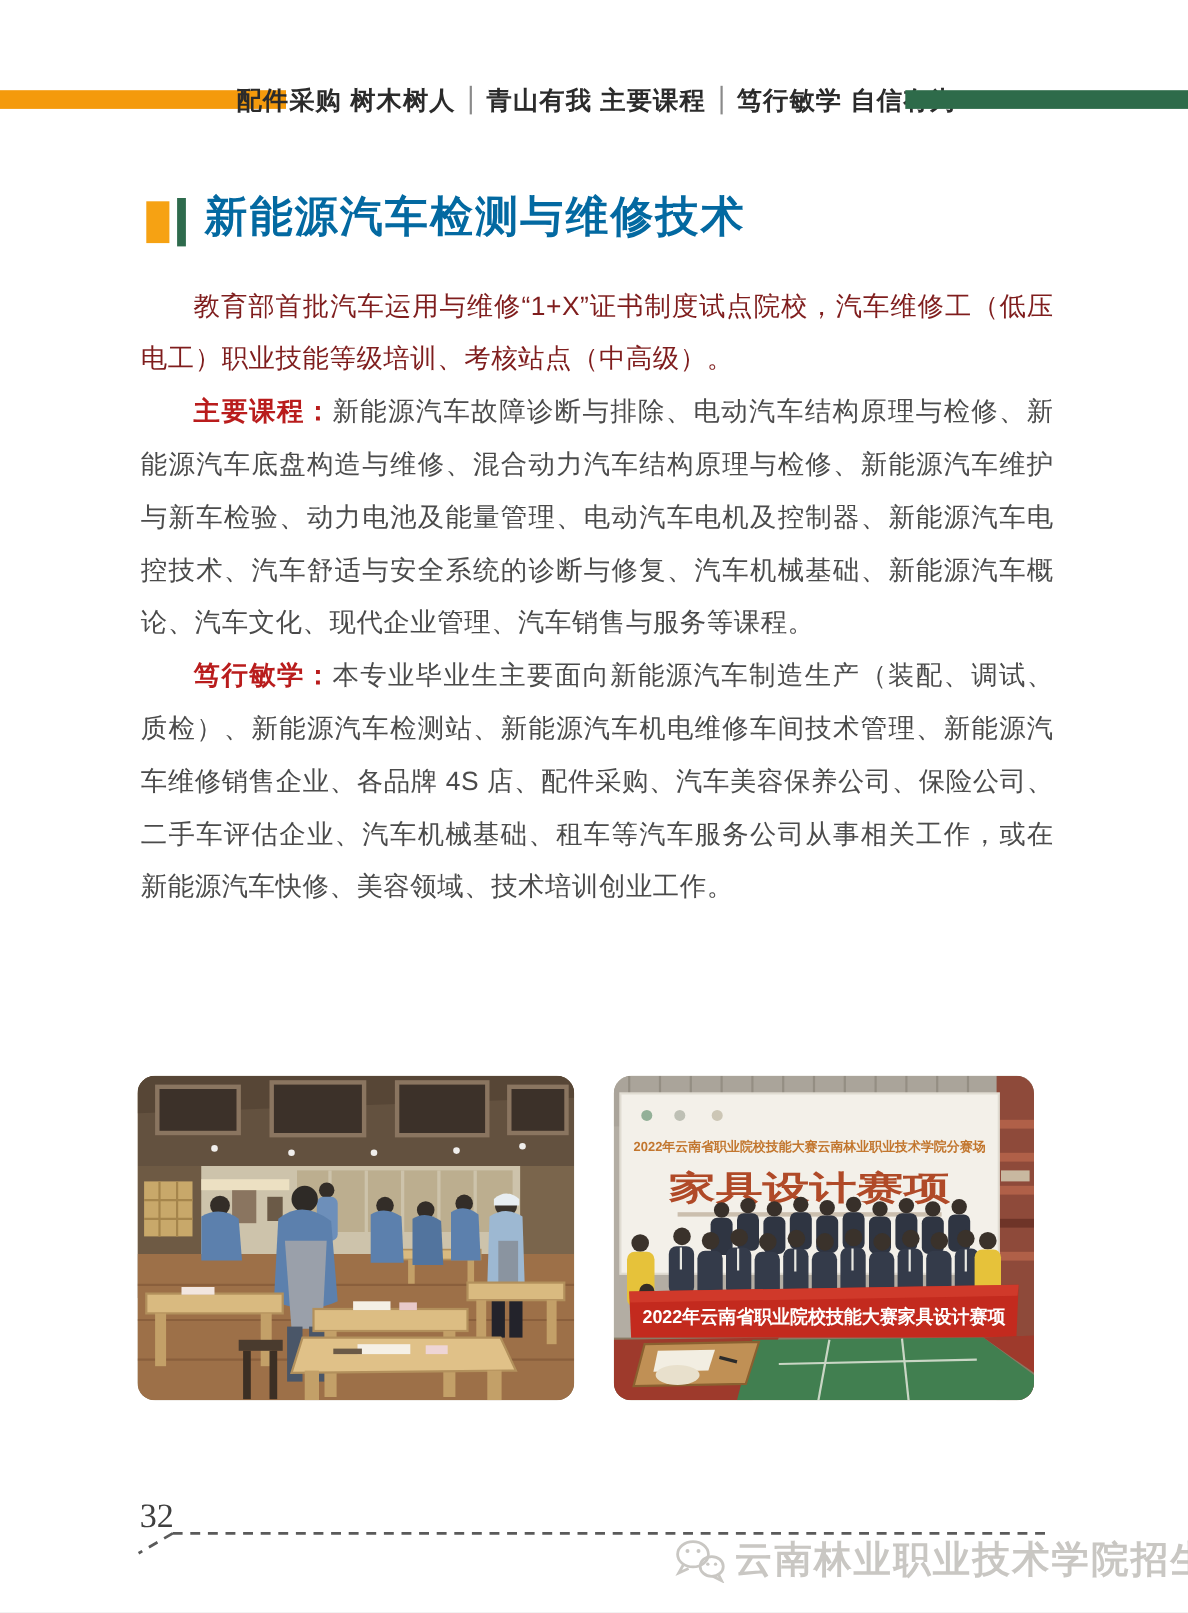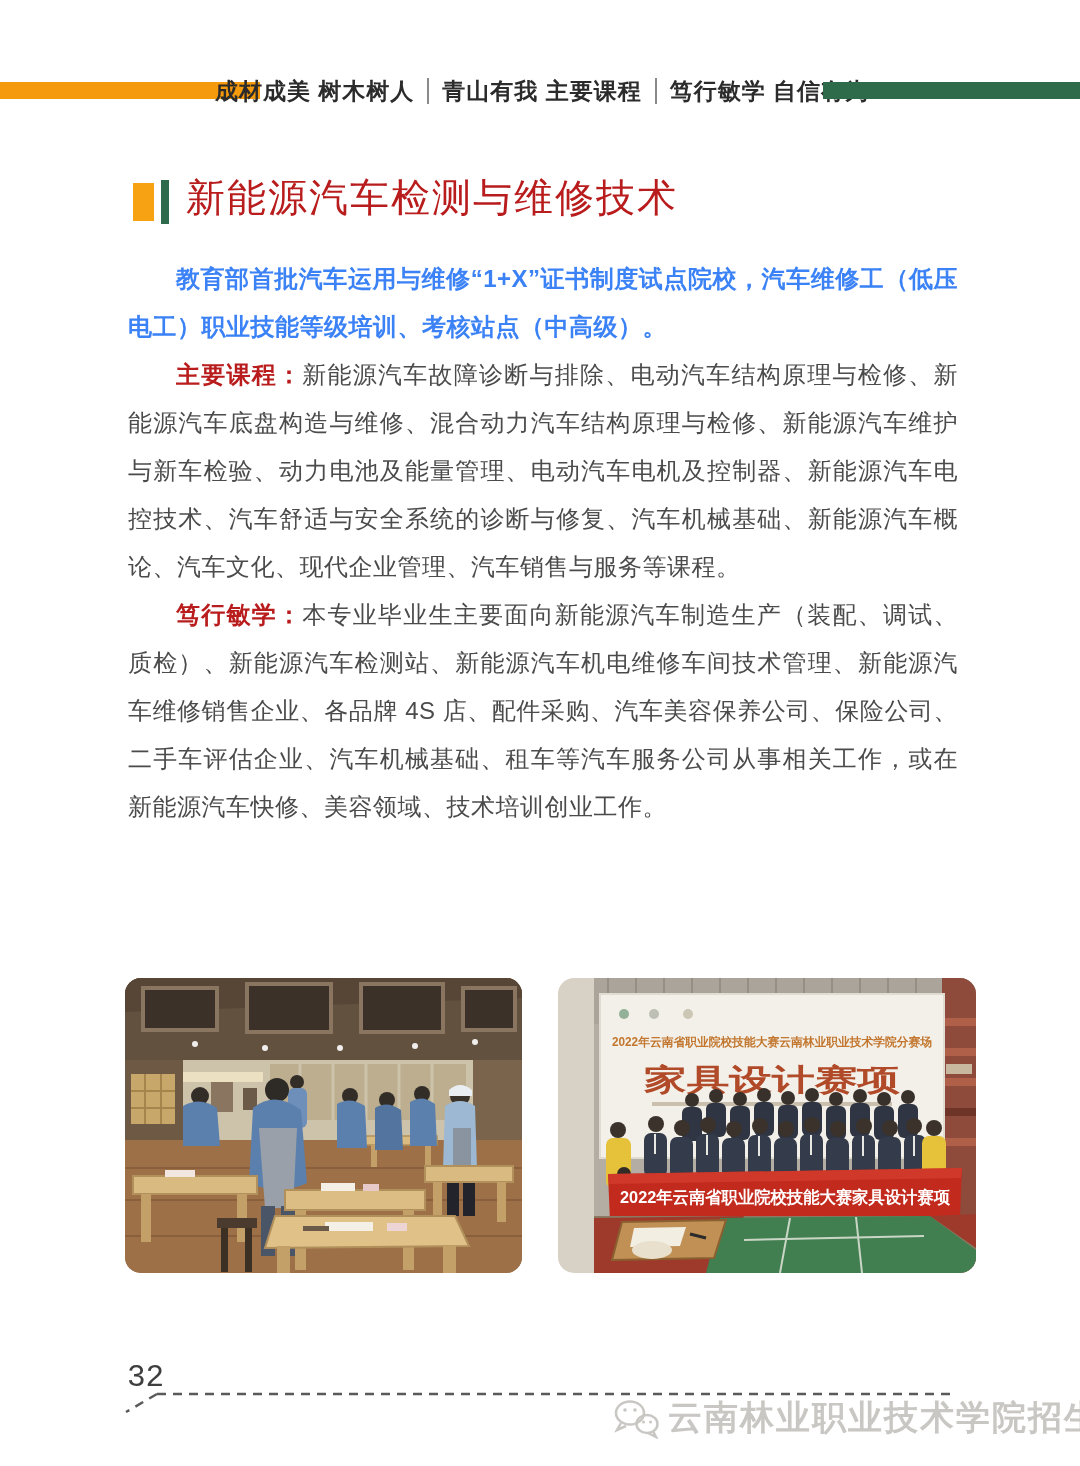--- a/index.html
+++ b/index.html
@@ -12,53 +12,53 @@
   .hdr-green{left:823px;width:257px;background:#2e6b4a;}
   .hdr-slogan{position:absolute;left:262px;top:72px;width:560px;height:38px;
               display:flex;align-items:center;justify-content:center;
               font-size:23px;font-weight:bold;color:#2b2b2b;letter-spacing:1px;white-space:nowrap;}
   .hdr-slogan .divider{display:inline-block;width:0;height:26px;border-left:2px solid #8a8a8a;margin:0 13px;}
 
   
   .tmark-orange{position:absolute;left:133px;top:183px;width:21px;height:38px;background:#f6a213;}
   .tmark-green{position:absolute;left:161px;top:180px;width:8px;height:44px;background:#2e6b4d;}
   .title{position:absolute;left:186px;top:172px;margin:0;font-size:39px;line-height:52px;
-         font-weight:normal;color:#b91c1c;letter-spacing:2px;white-space:nowrap;}
+         font-weight:bold;color:#0369a1;letter-spacing:2px;white-space:nowrap;}
 
   
   .content{position:absolute;left:128px;top:255px;width:830px;
            font-size:24px;line-height:48px;color:#4b4b4b;
            text-align:justify;text-justify:inter-ideograph;letter-spacing:.5px;}
   .content p{margin:0;text-indent:2em;}
-  .intro{font-weight:bold;color:#3b82f6;}
+  .intro{font-weight:normal;color:#7f1d1d;}
   .plabel{font-weight:bold;color:#b91c1c;}
 
   
   .photo{position:absolute;top:978px;height:295px;border-radius:16px;overflow:hidden;background:#d8d2c6;}
   .photo svg{display:block;}
   .photo-left{left:125px;width:397px;}
-  .photo-right{left:558px;width:382px;padding-left:36px;}
-
-  
-  .page-num{position:absolute;left:127px;top:1360px;font-family:Liberation Mono, monospace;
+  .photo-right{left:558px;width:382px;}
+
+  
+  .page-num{position:absolute;left:127px;top:1360px;font-family:Liberation Serif, serif;
             font-size:31px;color:#3f3f3f;}
   .dash-svg{position:absolute;left:0;top:1380px;}
   .watermark{position:absolute;left:612px;top:1396px;height:44px;display:flex;align-items:center;
              color:#c9c7c3;font-size:34px;font-weight:bold;letter-spacing:2px;white-space:nowrap;
              text-shadow:1px 1px 1px #ffffff;}
   .watermark svg{margin-right:8px;}
 </style>
 </head>
 <body>
 
 <div class="page">
 
   <div class="hdr-bar hdr-orange"></div>
   <div class="hdr-slogan">
-    <span>成材成美 树木树人</span>
+    <span>配件采购 树木树人</span>
     <span class="divider"></span>
     <span>青山有我 主要课程</span>
     <span class="divider"></span>
     <span>笃行敏学 自信有为</span>
   </div>
   <div class="hdr-bar hdr-green"></div>
 
   <span class="tmark-orange"></span>
   <span class="tmark-green"></span>
   <h1 class="title">新能源汽车检测与维修技术</h1>

